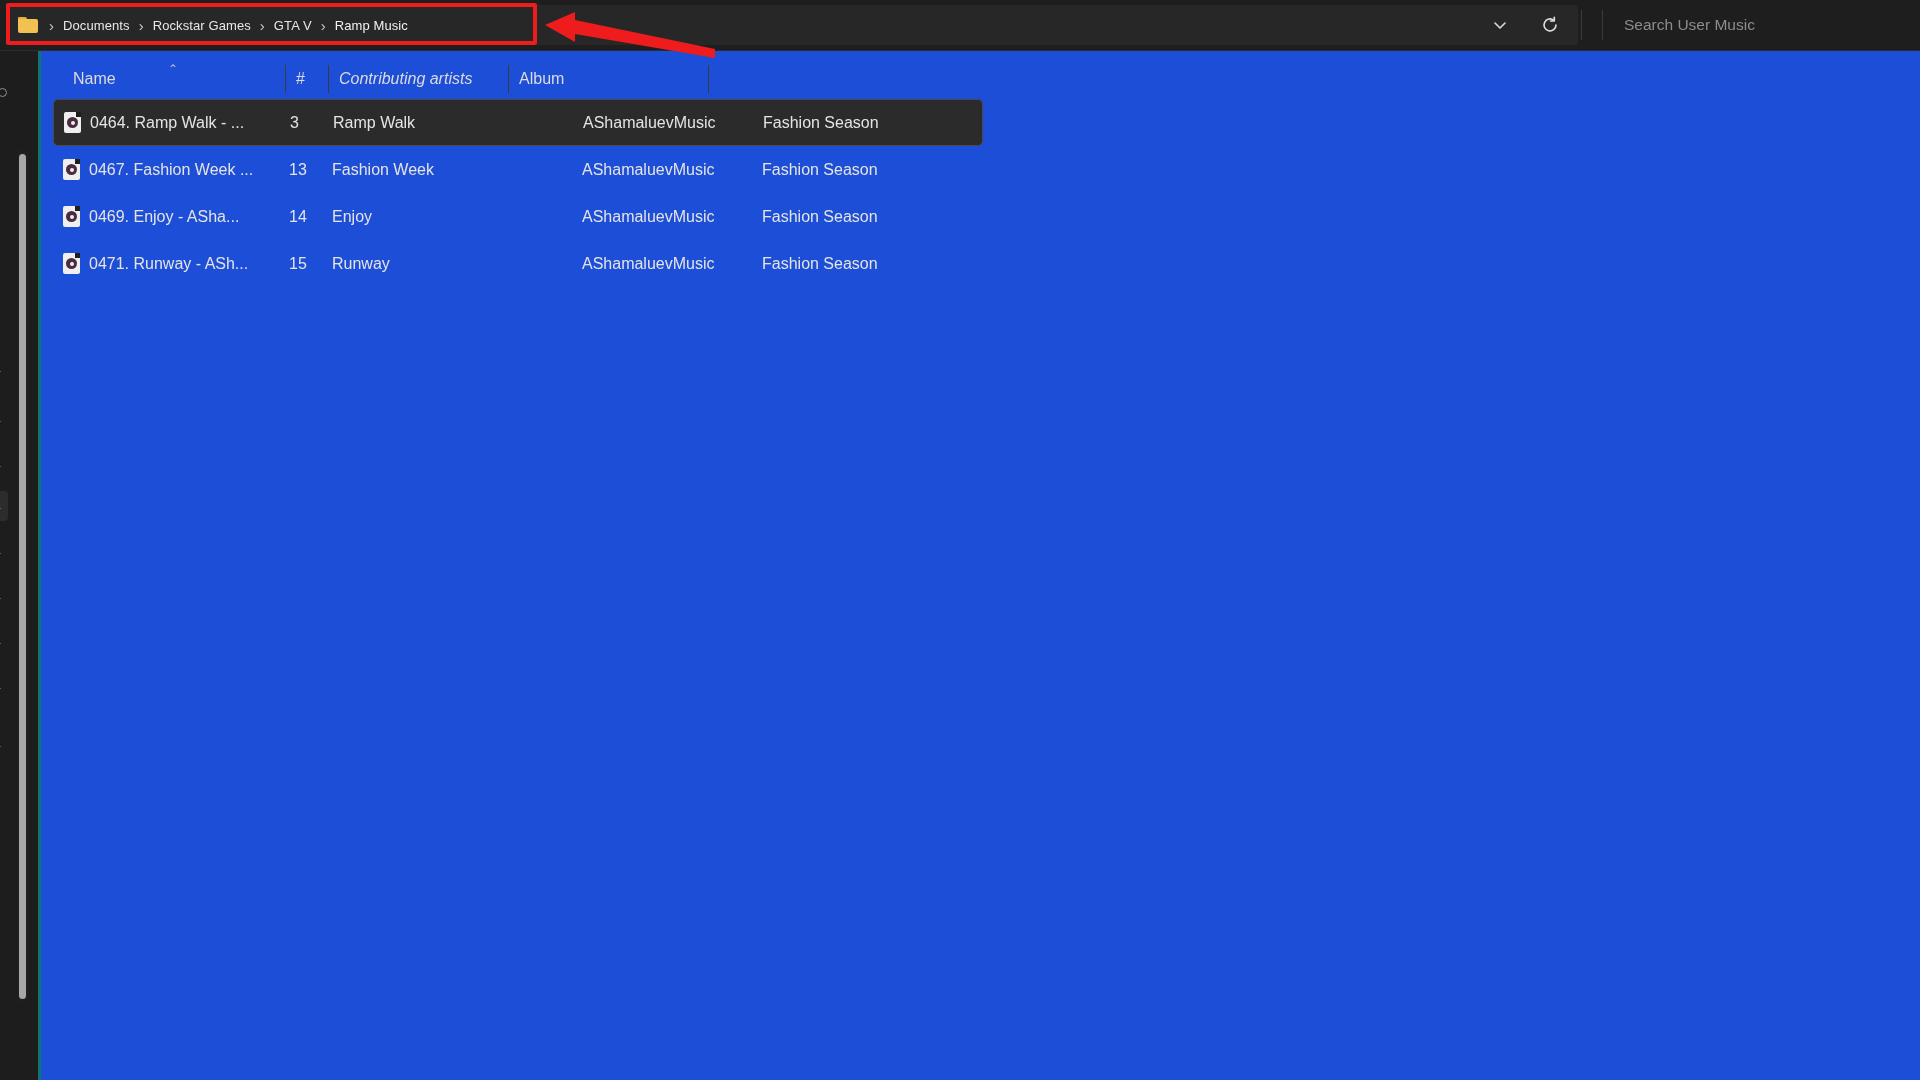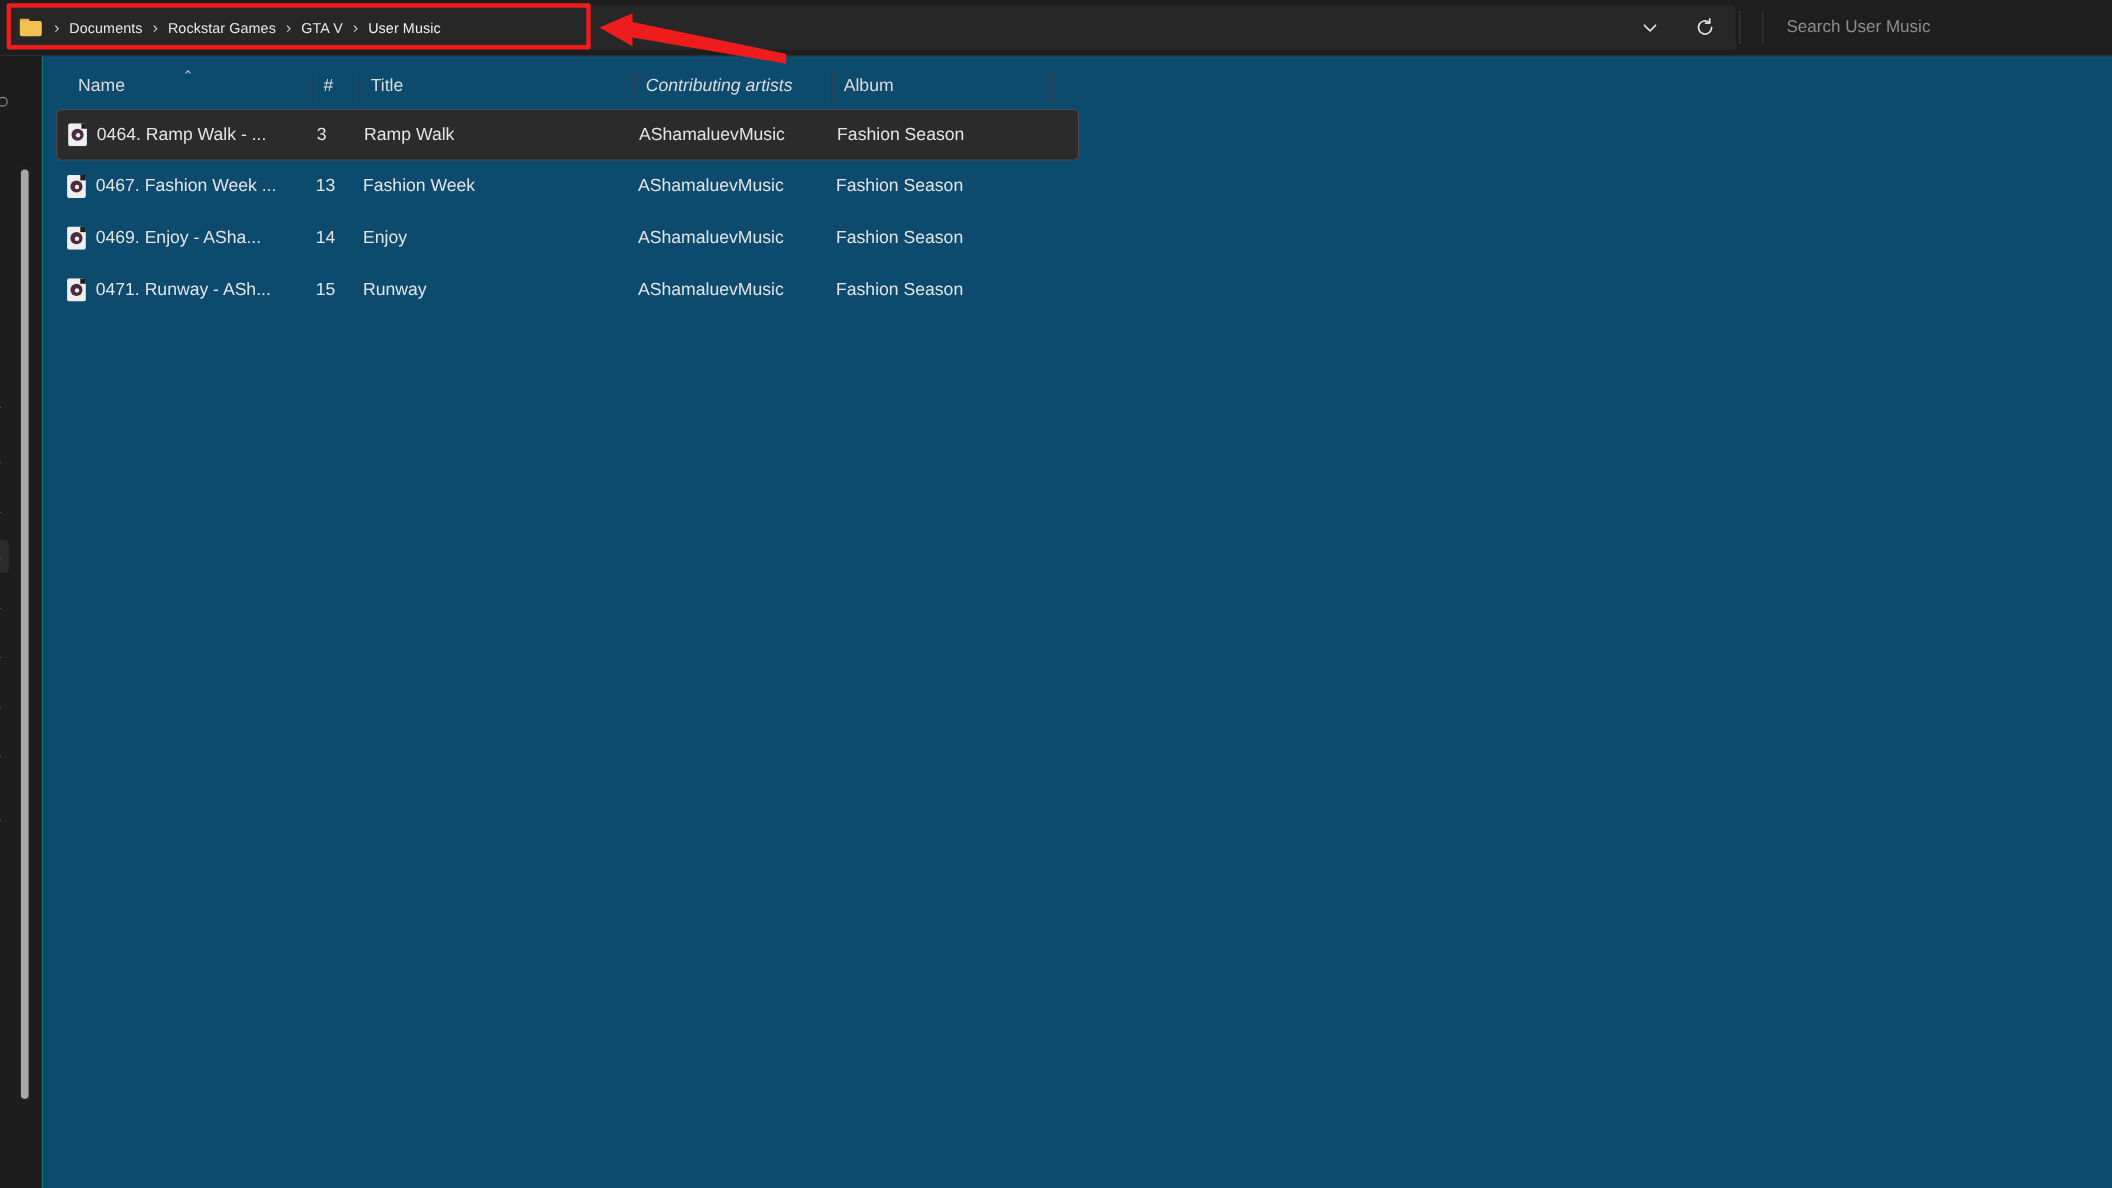--- a/index.html
+++ b/index.html
@@ -91,22 +91,22 @@
     background: #202020;
   }
   .scrollbar-thumb {
     position: absolute; left: 19px; top: 103px; width: 7px; height: 845px;
     background: #a8a8a8; border-radius: 4px;
   }
 
   
   .content {
     position: absolute; left: 38px; top: 51px; width: 1882px; height: 1029px;
-    background: #0c4a6e;
-    border-left: 1px solid #0f766e;
+    background: #1d4ed8;
+    border-left: 3px solid #0f766e;
   }
 
   
   .colhead {
     position: absolute; left: 22px; top: 8px; width: 930px; height: 40px;
     display: flex; align-items: flex-end;
   }
   .col {
     position: relative; height: 100%; display: flex; align-items: center;
     color: #dcdcdc; font-size: 16px; padding-left: 10px; white-space: nowrap;
@@ -188,21 +188,21 @@
           <span class="tab"></span>
             <span class="body"></span>
         </span>
         <span class="sep">›</span>
         <span class="crumb">Documents</span>
         <span class="sep">›</span>
         <span class="crumb">Rockstar Games</span>
         <span class="sep">›</span>
         <span class="crumb">GTA V</span>
         <span class="sep">›</span>
-        <span class="crumb last">User Music</span>
+        <span class="crumb last">Ramp Music</span>
       </div>
     </div>
 
     <div class="icon-btn" id="chevron-btn">
       <svg width="18" height="18" viewBox="0 0 18 18" aria-hidden="true">
         <path d="M4 7 L9 12 L14 7" fill="none" stroke="#dcdcdc" stroke-width="1.6" stroke-linecap="round" stroke-linejoin="round"></path>
       </svg>
     </div>
 
     <div class="icon-btn" id="refresh-btn">
@@ -240,24 +240,20 @@
   <div class="content">
 
     <div class="colhead">
       <div class="col c-name">
         <span>Name</span>
         <span class="sort-caret">⌃</span>
         <span class="divider"></span>
       </div>
       <div class="col c-num">
         <span>#</span>
-        <span class="divider"></span>
-      </div>
-      <div class="col c-title">
-        <span>Title</span>
         <span class="divider"></span>
       </div>
       <div class="col c-art">
         <span>Contributing artists</span>
         <span class="divider"></span>
       </div>
       <div class="col c-album">
         <span>Album</span>
         <span class="divider"></span>
       </div>

